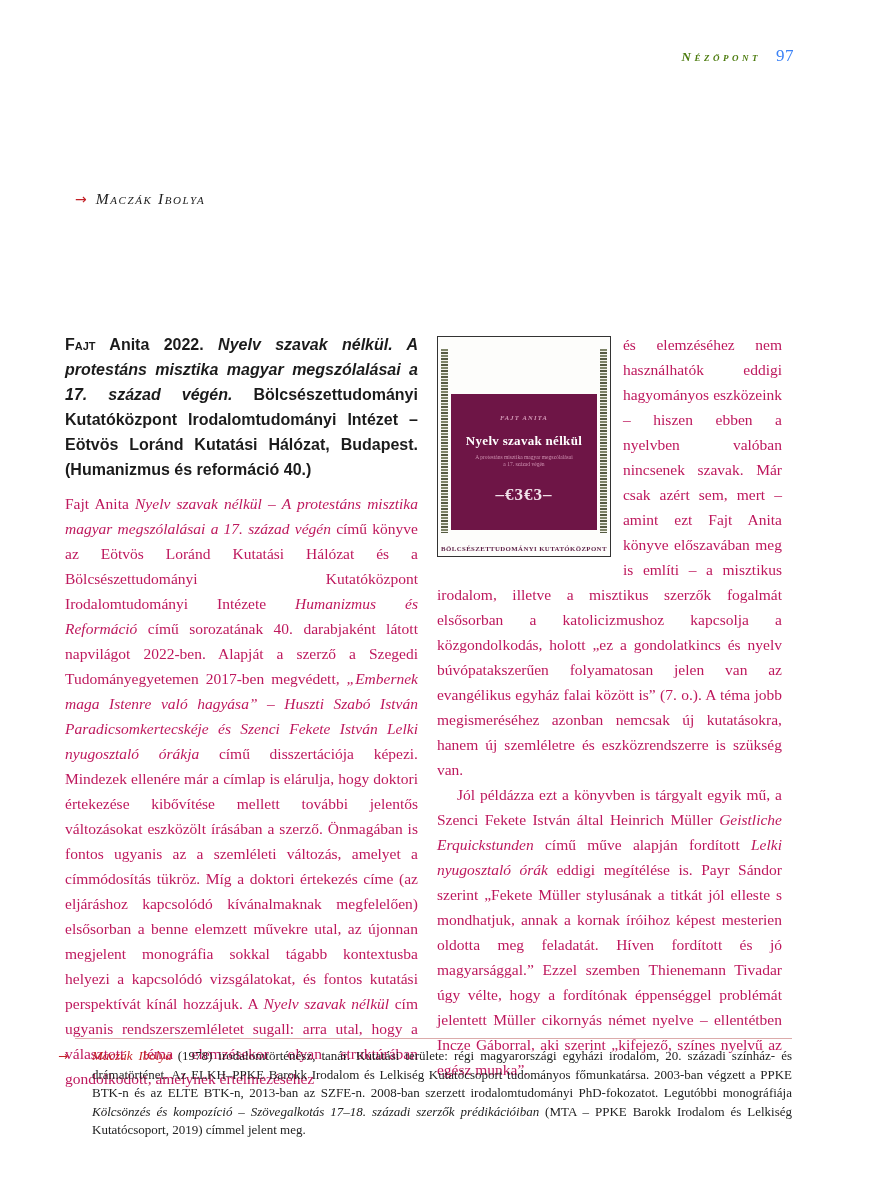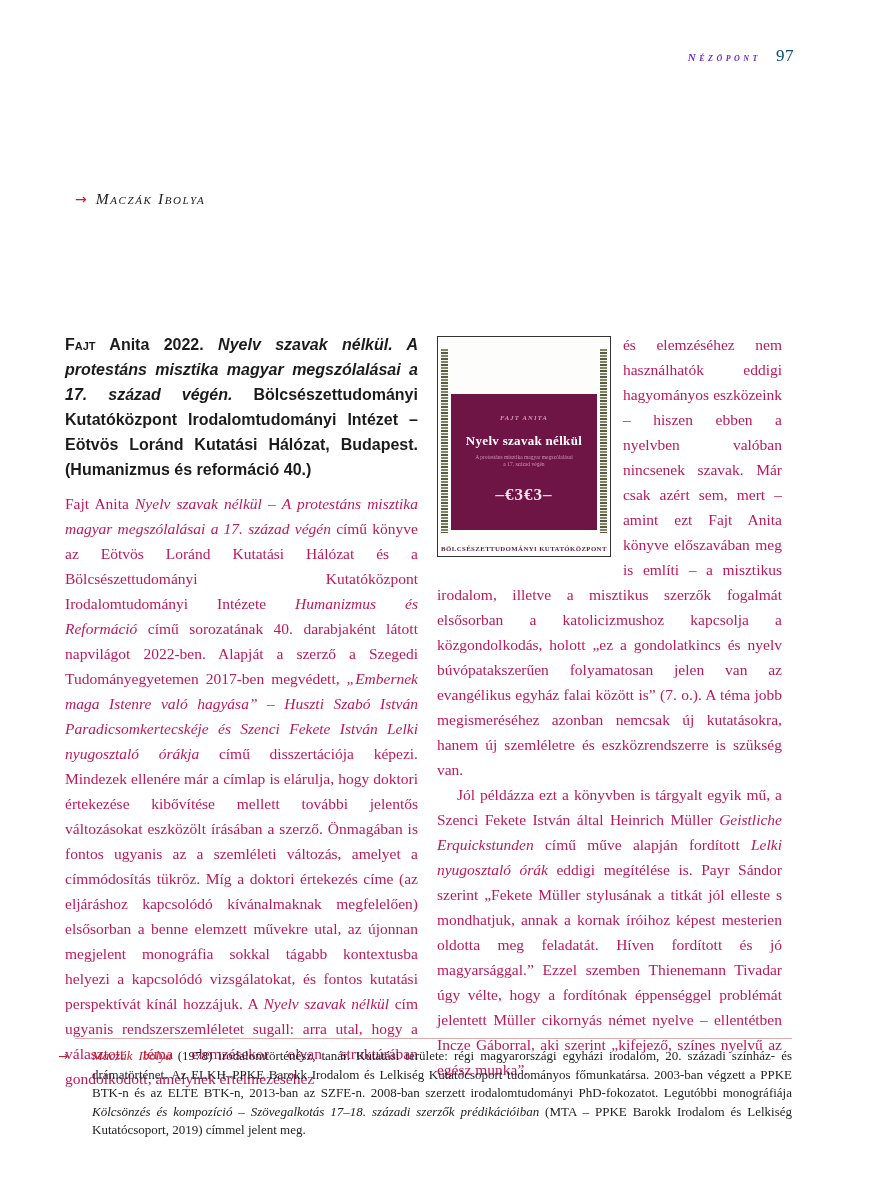--- a/index.html
+++ b/index.html
@@ -1,22 +1,22 @@
 <!DOCTYPE html>
 <html lang="hu"><head>
 <meta charset="utf-8">
 <style>
   html,body{margin:0;padding:0;background:#ffffff;}
   body{width:880px;height:1200px;font-family:"Liberation Serif",serif;color:#212121;position:relative;overflow:hidden;}
   .page{position:absolute;inset:0;background:#fff;}
 
   
   .running-header{position:absolute;top:46px;right:86px;display:flex;align-items:baseline;gap:15px;}
-  .section-label{font-style:italic;font-weight:bold;font-variant:small-caps;font-size:11px;letter-spacing:3.5px;color:#6d28d9;}
-  .page-number{font-size:17px;color:#0c4a6e;letter-spacing:0.5px;}
+  .section-label{font-style:italic;font-weight:bold;font-variant:small-caps;font-size:13px;letter-spacing:3.5px;color:#4d7c0f;}
+  .page-number{font-size:17px;color:#3b82f6;letter-spacing:0.5px;}
 
   
   .article-title{position:absolute;top:131px;left:75px;width:720px;margin:0;
     font-family:"Liberation Sans",sans-serif;font-weight:bold;font-size:27px;line-height:33px;
     letter-spacing:-0.2px;color:#151515;}
   .author-line{position:absolute;top:190px;left:75px;display:flex;align-items:baseline;gap:9px;}
   .arrow-glyph{color:#c32026;font-size:14px;font-family:"DejaVu Sans",sans-serif;}
   .author-name{font-style:italic;font-variant:small-caps;font-size:15.5px;letter-spacing:1.6px;color:#1c1c1c;}
 
   

